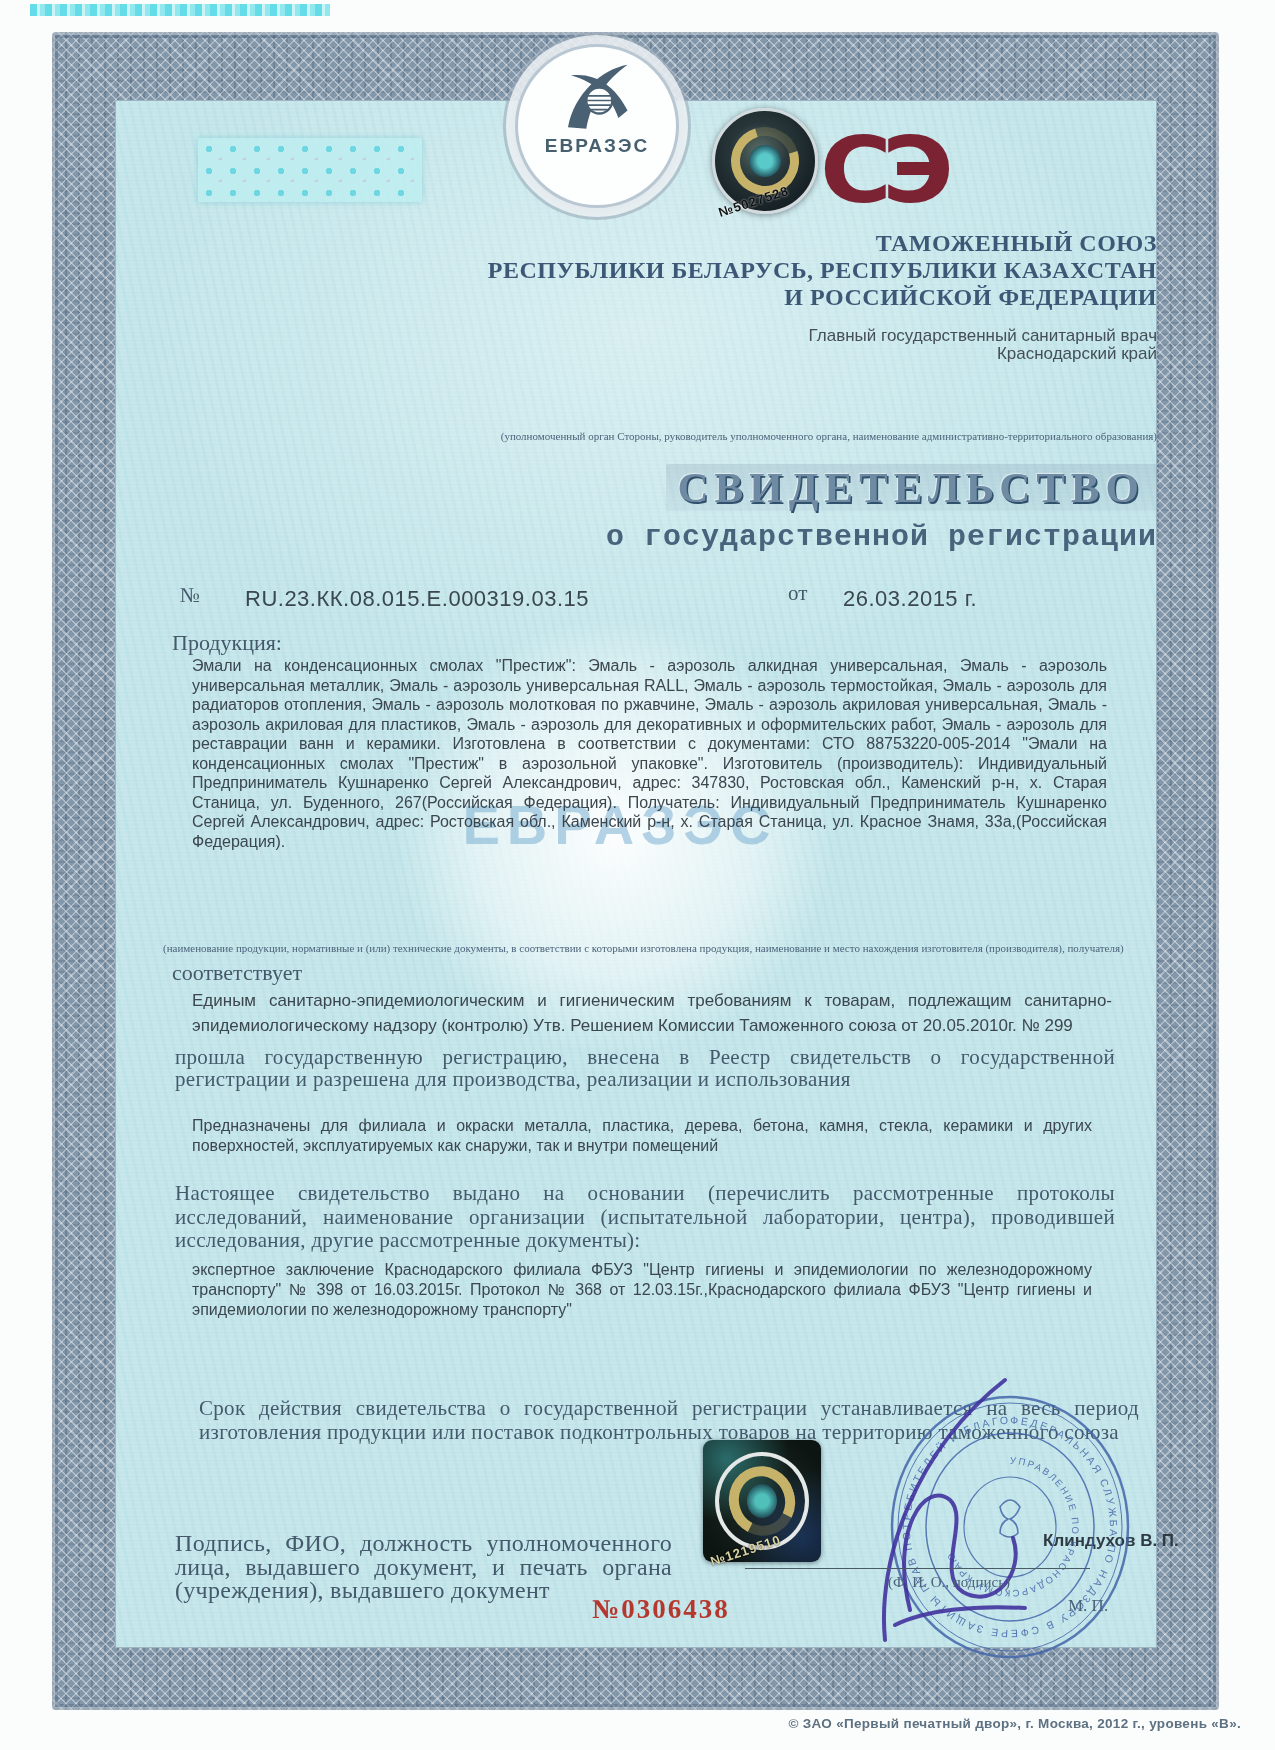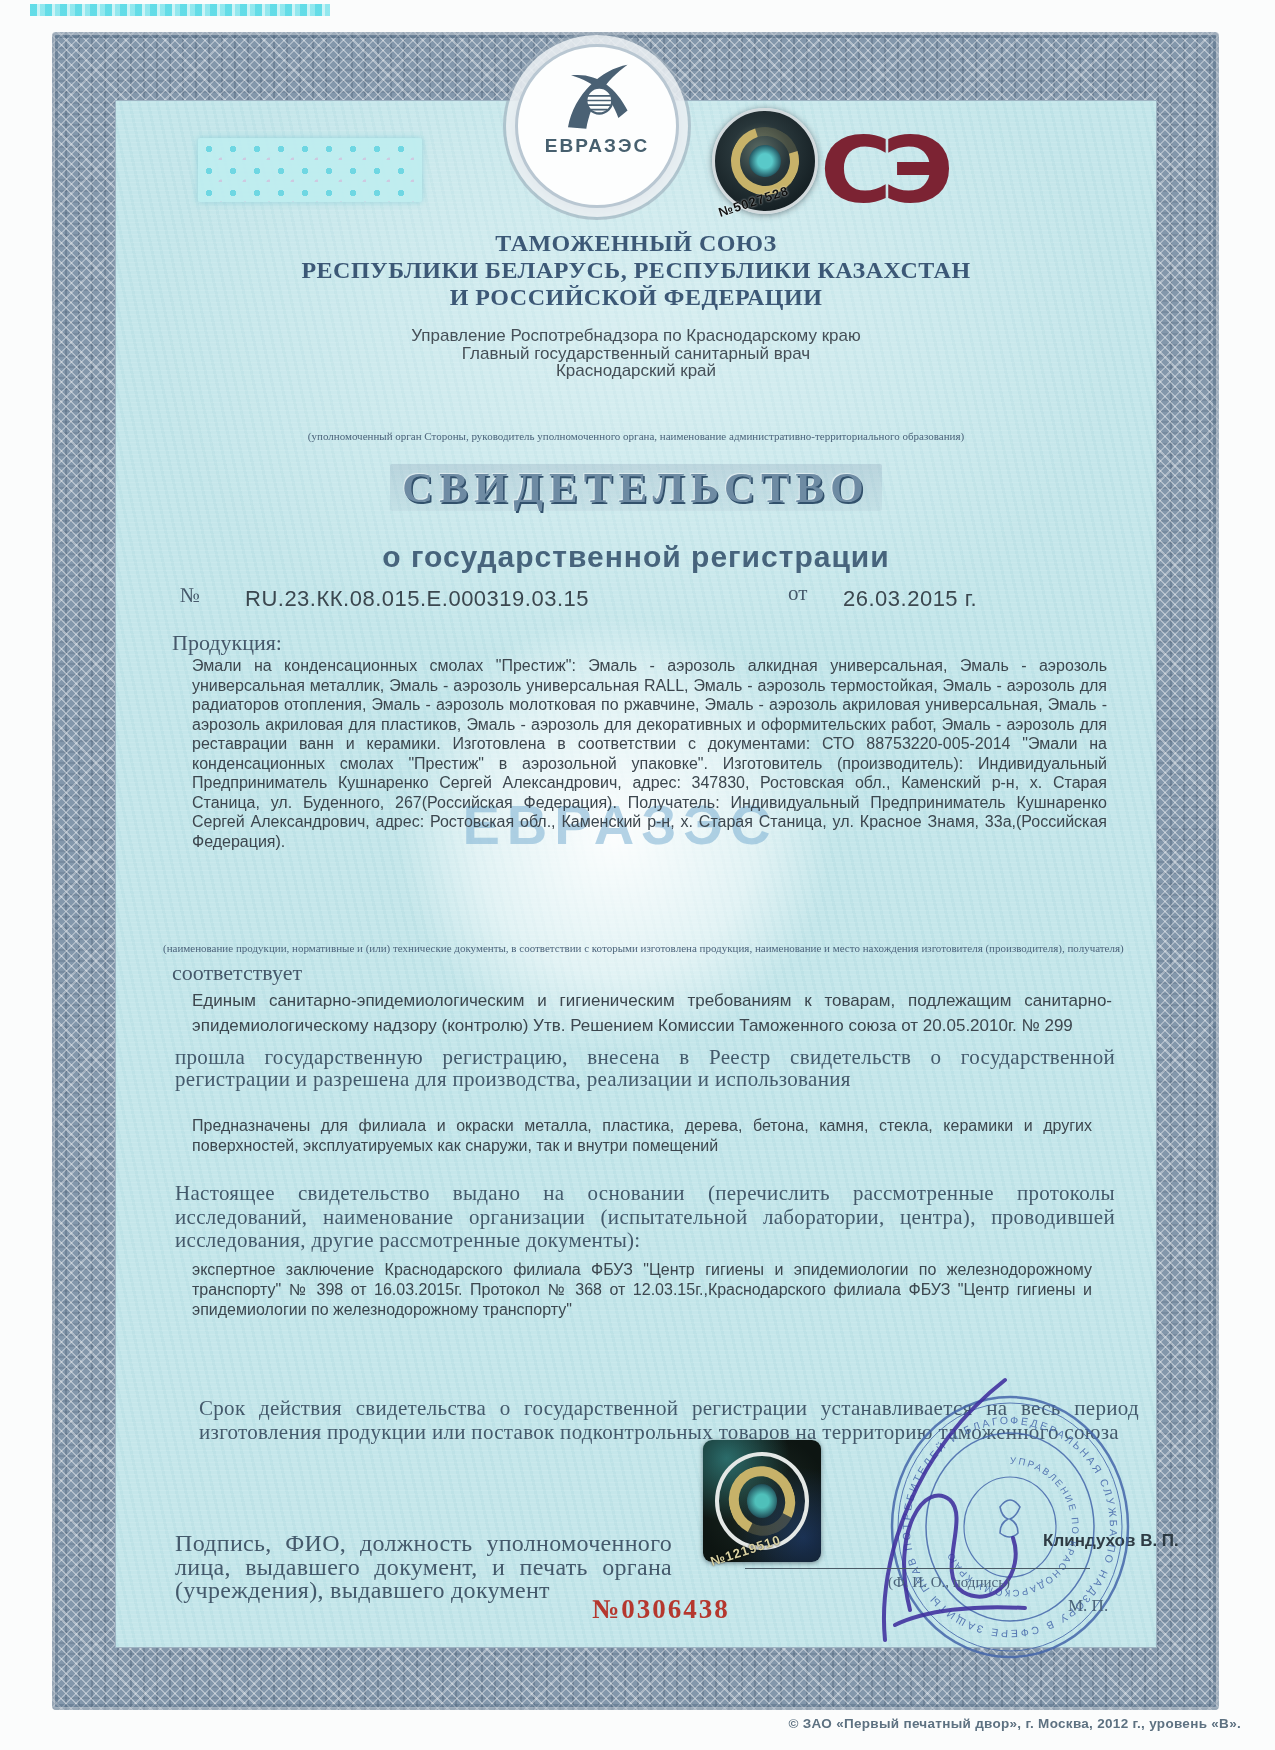--- a/index.html
+++ b/index.html
@@ -53,33 +53,33 @@
     background:radial-gradient(circle,#59c9c9 0 32%, #1d4b58 75%);}
   .holo-serial{position:absolute;left:2px;bottom:2px;font-size:13px;font-weight:bold;color:#111;
     transform:rotate(-18deg);text-shadow:0 0 2px rgba(255,255,255,.8);letter-spacing:1px;}
 
   .se-mark{position:absolute;left:820px;top:128px;z-index:4;font-family:"DejaVu Sans",sans-serif;
     font-weight:800;font-size:98px;line-height:86px;color:#7c2333;letter-spacing:-10px;
     transform:scaleY(.92);}
 
   
   .abs{position:absolute;z-index:5;}
-  .center{text-align:center;}
+  .center{text-align:right;}
   .org-title{left:115px;right:118px;top:230px;font-family:"Liberation Serif",serif;font-weight:bold;
     font-size:24px;line-height:27px;color:#3c5876;letter-spacing:.5px;}
   .authority{left:115px;right:118px;top:327px;font-size:17px;line-height:17.5px;color:#454f57;}
   .caption{font-family:"Liberation Serif",serif;color:#4b637a;white-space:nowrap;}
   .caption1{left:115px;right:118px;top:430px;font-size:11px;}
   .doc-title{left:115px;right:118px;top:466px;font-family:"Liberation Serif",serif;font-weight:bold;
     font-size:43px;line-height:44px;color:#6e8ba3;letter-spacing:6px;
     text-shadow:1.5px 1.5px 0 #31506b, -1px -1px 1px rgba(255,255,255,.55);}
   .doc-title span{background:linear-gradient(rgba(128,150,174,.25),rgba(128,150,174,.10));
     padding:0 12px;border-radius:2px;}
-  .doc-subtitle{left:115px;right:118px;top:520px;font-family:Liberation Sans, sans-serif;font-weight:bold;
-    font-size:30px;color:#47647c;letter-spacing:1px;margin-top:20px;}
+  .doc-subtitle{left:115px;right:118px;top:520px;font-family:Liberation Mono, monospace;font-weight:bold;
+    font-size:30px;color:#47647c;letter-spacing:1px;}
   .reg-label{font-family:"Liberation Serif",serif;font-size:21px;color:#45586a;}
   .reg-value{font-size:22px;color:#3b474f;letter-spacing:.5px;}
   .serif-par{font-family:"Liberation Serif",serif;font-size:21px;color:#44596b;text-align:justify;
     letter-spacing:.3px;}
   .sans-par{font-size:16px;color:#3c464e;line-height:19.5px;text-align:justify;}
   .red-number{font-family:"Liberation Serif",serif;font-size:27px;font-weight:bold;color:#b5372e;
     letter-spacing:2px;}
 
   
   .wm-circle{position:absolute;left:395px;top:615px;width:440px;height:440px;z-index:2;border-radius:50%;
@@ -139,21 +139,20 @@
     <span class="holo-serial">№5027528</span>
   </div>
   <div class="se-mark">СЭ</div>
 
   <div class="abs center org-title">
     <div>ТАМОЖЕННЫЙ СОЮЗ</div>
     <div>РЕСПУБЛИКИ БЕЛАРУСЬ, РЕСПУБЛИКИ КАЗАХСТАН</div>
     <div>И РОССИЙСКОЙ ФЕДЕРАЦИИ</div>
   </div>
   <div class="abs center authority">
-    <div>Управление Роспотребнадзора по Краснодарскому краю</div>
     <div>Главный государственный санитарный врач</div>
     <div>Краснодарский край</div>
   </div>
   <div class="abs center caption caption1">(уполномоченный орган Стороны, руководитель уполномоченного органа, наименование административно-территориального образования)</div>
 
   <div class="abs center doc-title">
     <span>СВИДЕТЕЛЬСТВО</span>
   </div>
   <div class="abs center doc-subtitle">о государственной регистрации</div>
 

